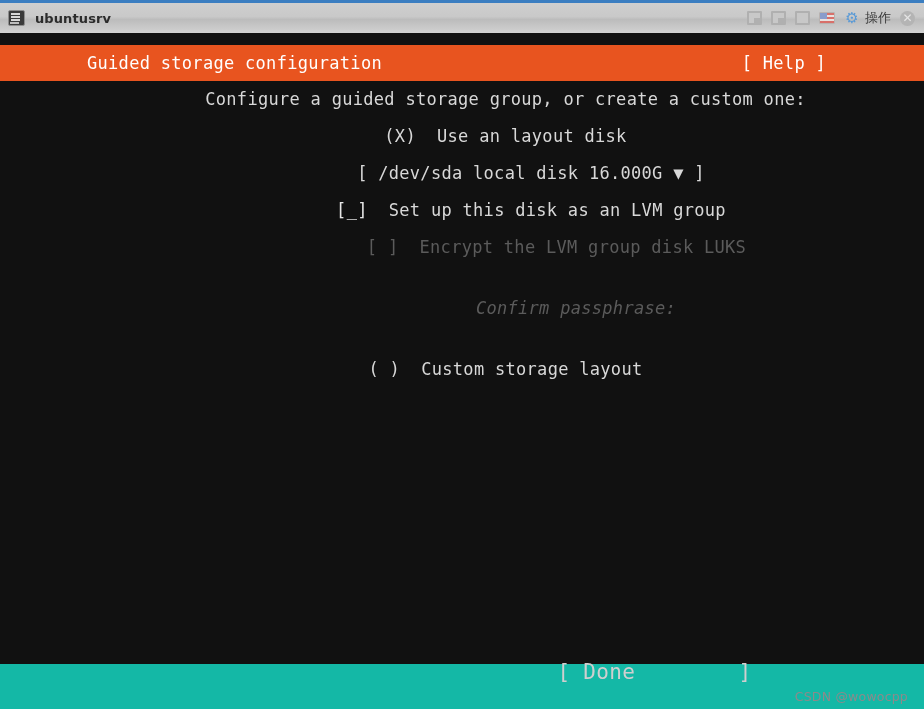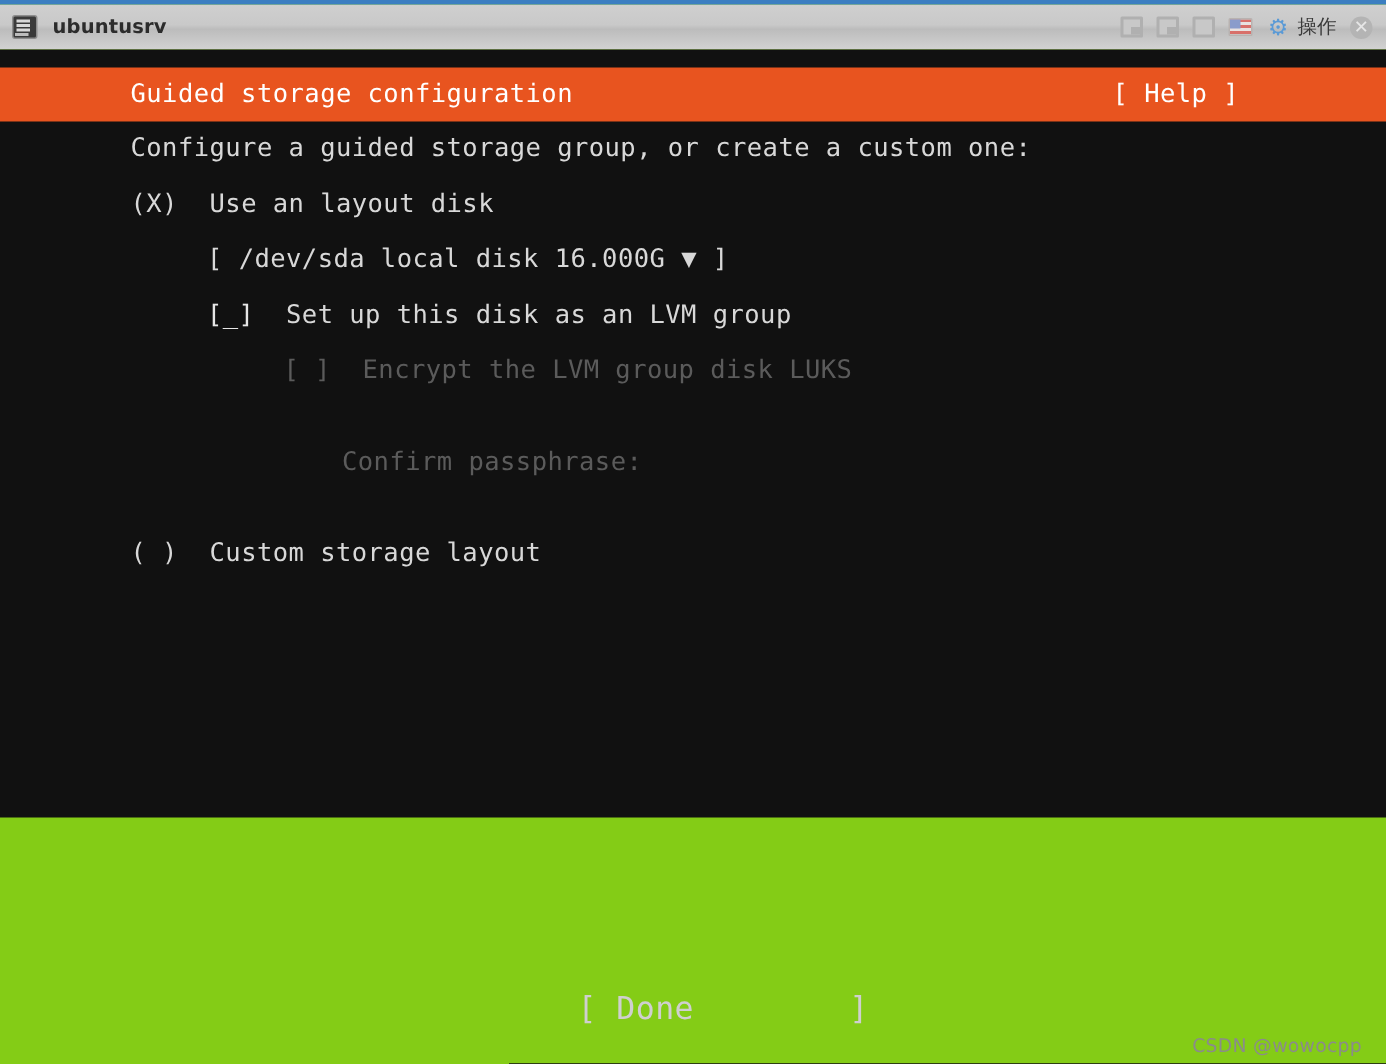--- a/index.html
+++ b/index.html
@@ -12,21 +12,21 @@
     height: 709px;
     overflow: hidden;
     font-family: "DejaVu Sans Mono", "Liberation Mono", monospace;
   }
 
   
   #window {
     position: relative;
     width: 924px;
     height: 709px;
-    background: #84cc16;
+    background: #14b8a6;
   }
   .titlebar {
     position: absolute;
     left: 0; top: 0;
     width: 924px;
     height: 33px;
     background: linear-gradient(to bottom, #cfcfcf 0%, #c9c9c9 45%, #bcbcbc 55%, #d2d2d2 100%);
     border-top: 3px solid #3b7ec1;
     box-sizing: border-box;
     display: flex;
@@ -131,26 +131,27 @@
     line-height: 15px;
     text-align: center;
     font-weight: bold;
   }
 
   
   .term {
     position: absolute;
     left: 0; top: 33px;
     width: 924px;
-    height: 512px;
+    height: 631px;
     background: #111111;
     color: #d8d8d8;
     font-family: "DejaVu Sans Mono", "Liberation Mono", monospace;
     font-size: 17px;
     line-height: 25px;
+    text-align: center;
   }
   .header-bar {
     position: absolute;
     left: 0; top: 12px;
     width: 924px;
     height: 36px;
     background: #e8541f;
     display: flex;
     align-items: center;
     box-sizing: border-box;
@@ -264,21 +265,21 @@
       <div class="gap"></div>
 
       <div class="line ind-4 dim"><span>[ ]</span><span>  </span><span>Encrypt the LVM group disk LUKS</span></div>
 
       <div class="gap"></div>
 
 
       <div class="gap"></div>
       <div class="gap"></div>
 
-      <div class="line dim" style="padding-left:228px;">Confirm passphrase:</div>
+      <div class="line dim" style="padding-left:228px;font-style:italic;">Confirm passphrase:</div>
 
       <div class="gap"></div>
       <div class="gap"></div>
       <div class="gap"></div>
 
       <div class="line ind-1"><span>( )</span><span>  </span><span>Custom storage layout</span></div>
 
     </div>
 
     <div class="footer">

